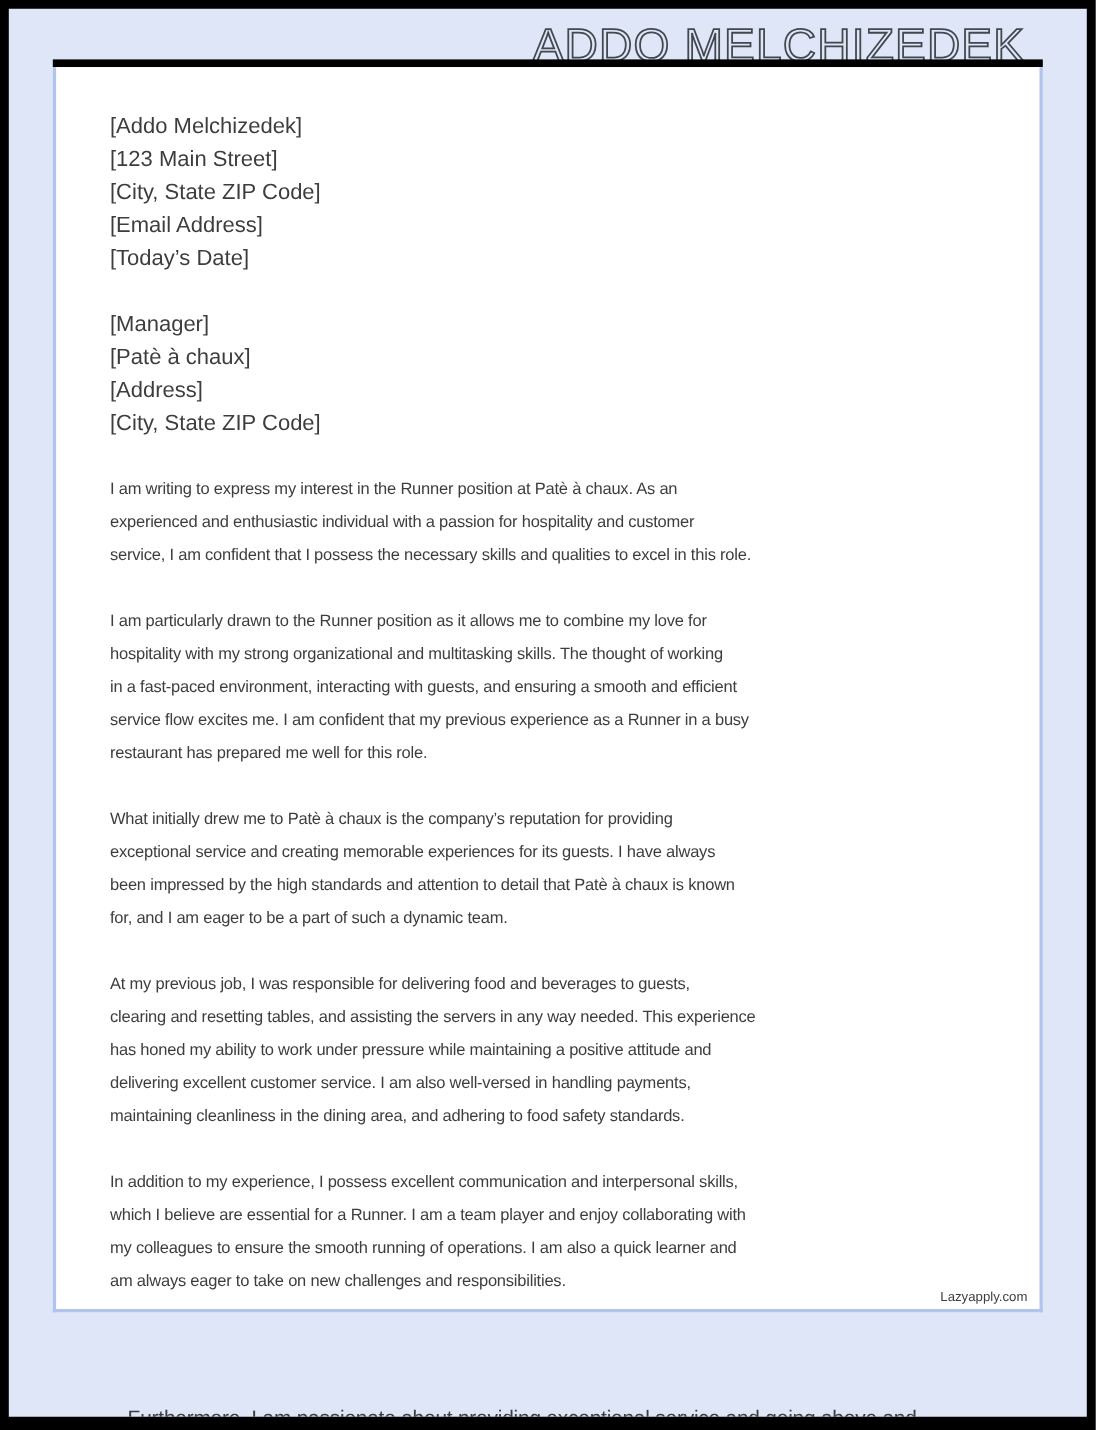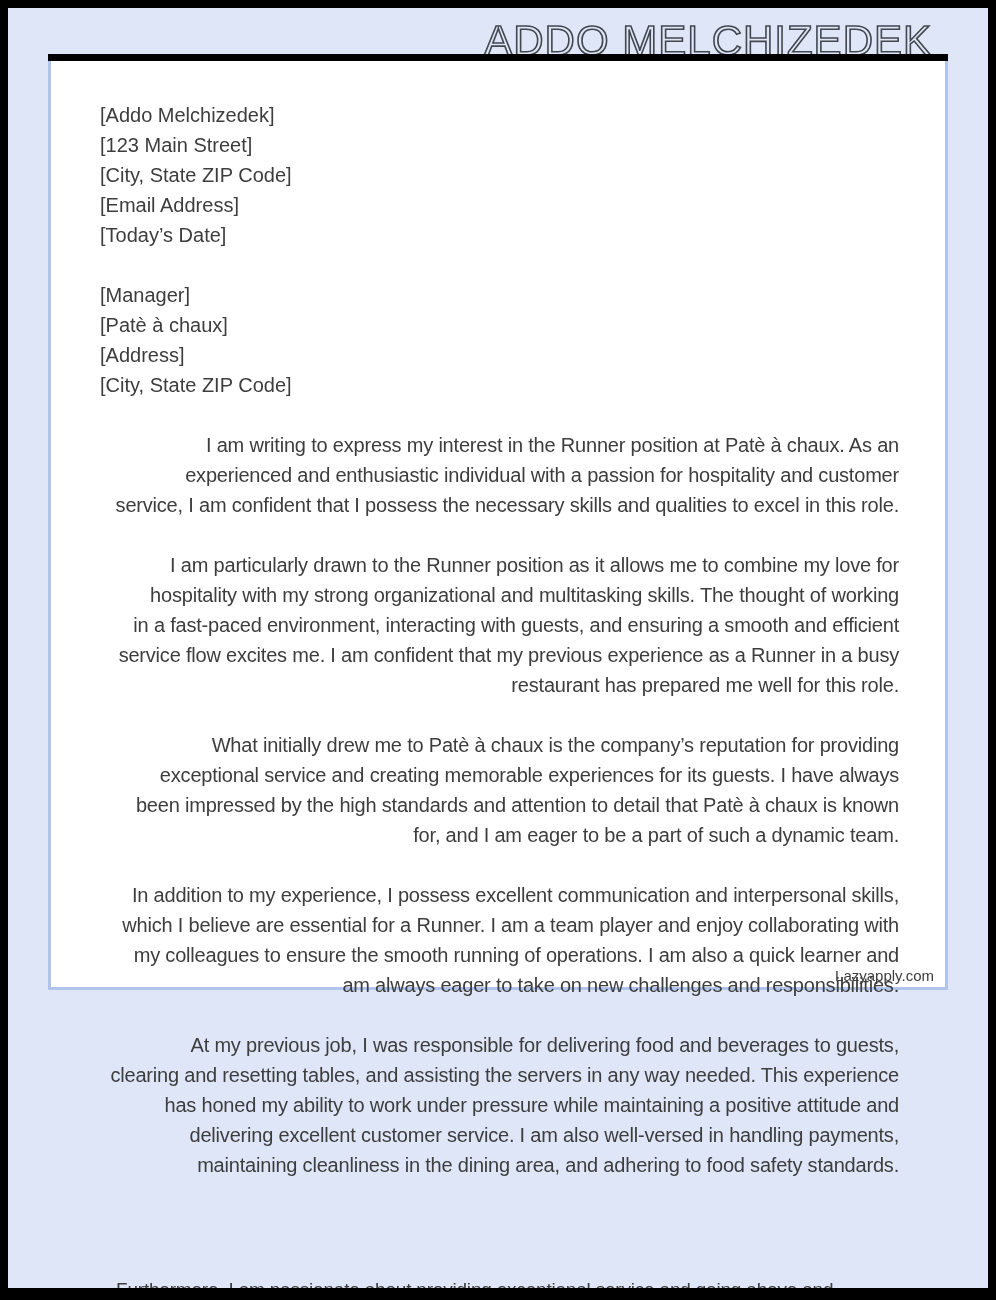--- a/index.html
+++ b/index.html
@@ -36,46 +36,45 @@
     top: 46px;
     width: 900px;
     height: 7px;
     background: #000;
   }
   .page {
     position: absolute;
     left: 40px;
     top: 53px;
     width: 900px;
-    height: 929px;
+    height: 1132px;
     box-sizing: border-box;
     background: #ffffff;
     border-left: 3px solid #b0c4ee;
     border-right: 3px solid #b0c4ee;
     border-bottom: 3px solid #b0c4ee;
     padding: 39px 46px 0 49px;
   }
   .block {
     white-space: pre;
     font-size: 20px;
     line-height: 30px;
     color: #3d3d3d;
     margin: 0 0 30px 0;
   }
   .para {
-    font-size: 20px;
+    font-size: 15px;
     letter-spacing: -0.2px;
     font-stretch: condensed;
-    text-align: right;
   }
   .watermark {
     position: absolute;
     right: 11px;
     bottom: 2px;
-    font-size: 15px;
+    font-size: 12px;
     line-height: 18px;
     color: #3c3c3c;
   }
   .overflow-line {
     position: absolute;
     left: 108px;
     top: 1267px;
     white-space: pre;
     font-size: 19px;
     line-height: 30px;
@@ -115,29 +114,29 @@
 hospitality with my strong organizational and multitasking skills. The thought of working
 in a fast-paced environment, interacting with guests, and ensuring a smooth and efficient
 service flow excites me. I am confident that my previous experience as a Runner in a busy
 restaurant has prepared me well for this role.</div>
 
     <div class="block para">What initially drew me to Patè à chaux is the company’s reputation for providing
 exceptional service and creating memorable experiences for its guests. I have always
 been impressed by the high standards and attention to detail that Patè à chaux is known
 for, and I am eager to be a part of such a dynamic team.</div>
 
-    <div class="block para">In addition to my experience, I possess excellent communication and interpersonal skills,
-which I believe are essential for a Runner. I am a team player and enjoy collaborating with
-my colleagues to ensure the smooth running of operations. I am also a quick learner and
-am always eager to take on new challenges and responsibilities.</div>
-
     <div class="block para">At my previous job, I was responsible for delivering food and beverages to guests,
 clearing and resetting tables, and assisting the servers in any way needed. This experience
 has honed my ability to work under pressure while maintaining a positive attitude and
 delivering excellent customer service. I am also well-versed in handling payments,
 maintaining cleanliness in the dining area, and adhering to food safety standards.</div>
+
+    <div class="block para">In addition to my experience, I possess excellent communication and interpersonal skills,
+which I believe are essential for a Runner. I am a team player and enjoy collaborating with
+my colleagues to ensure the smooth running of operations. I am also a quick learner and
+am always eager to take on new challenges and responsibilities.</div>
 
     <div class="watermark">Lazyapply.com</div>
   </div>
 
   <div class="overflow-line">Furthermore, I am passionate about providing exceptional service and going above and</div>
 
 </div>
 
 </body></html>

